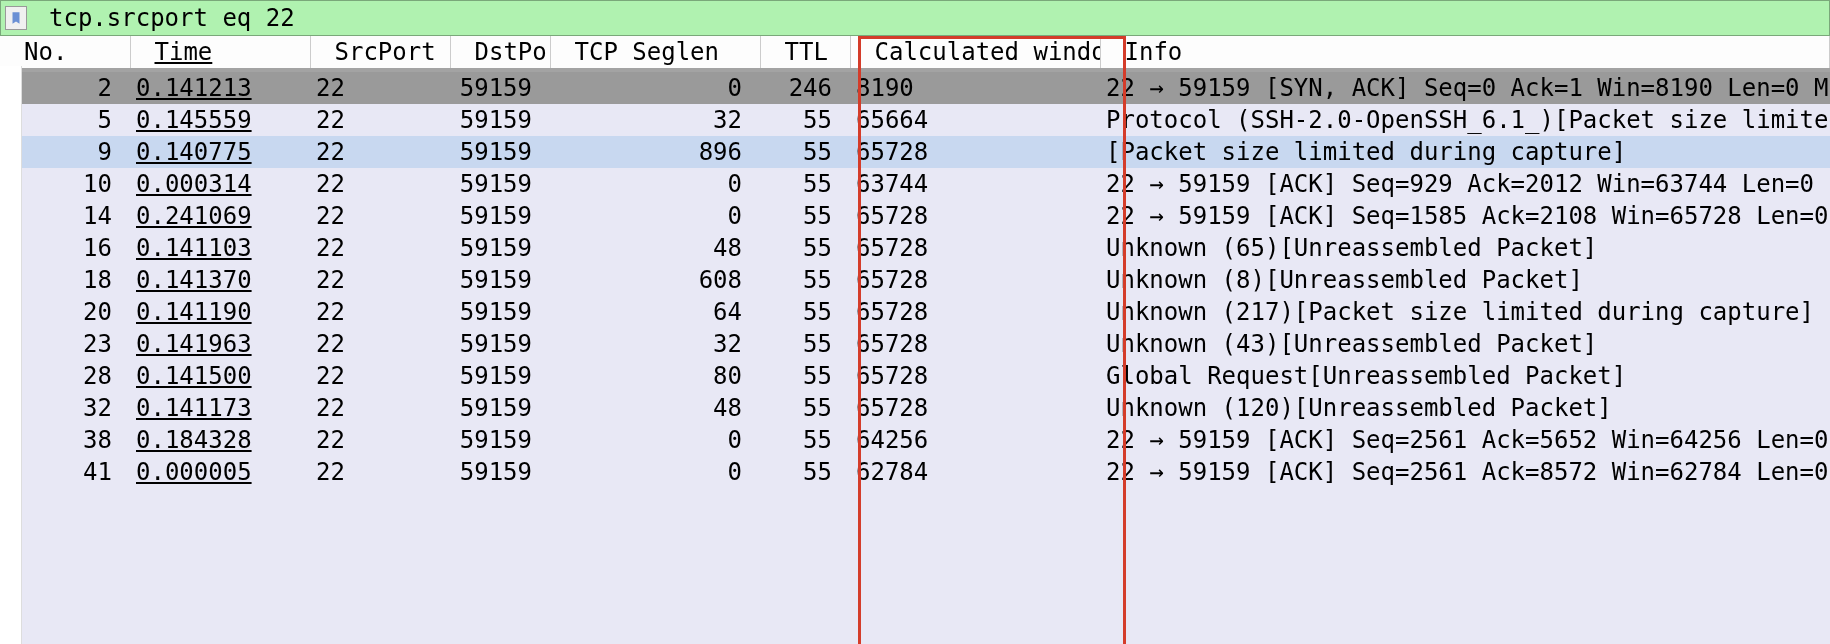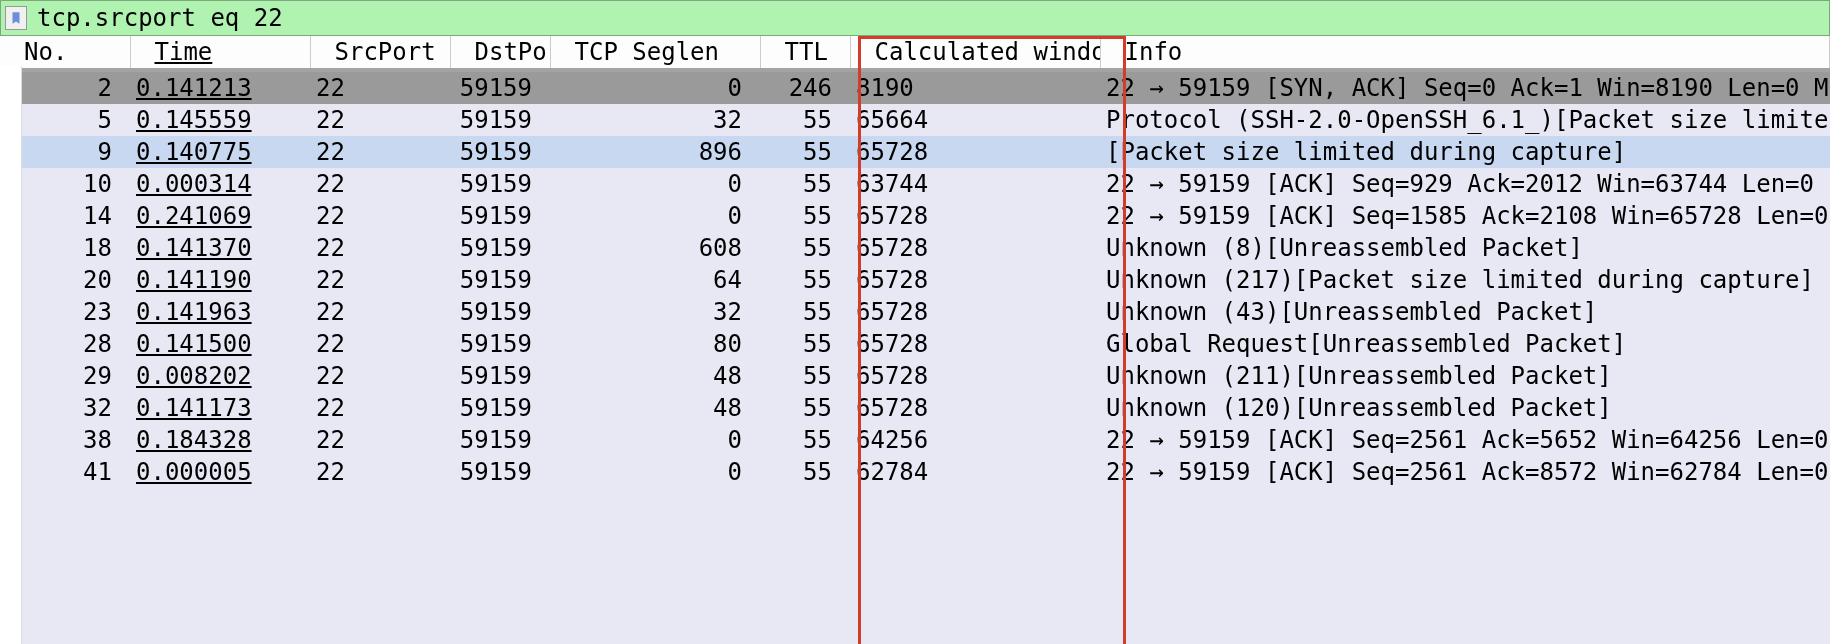--- a/index.html
+++ b/index.html
@@ -5,21 +5,21 @@
   * { box-sizing: border-box; margin: 0; padding: 0; }
   html, body { width: 1830px; height: 644px; overflow: hidden; font-family: "Menlo", "Consolas", "Monaco", monospace; background: #fff; }
   
   .filter-bar {
     display: flex;
     align-items: center;
     background: #b0f2b0;
     border: 1px solid #7aa87a;
     height: 36px;
     padding: 2px 4px;
-    gap: 6px;
+    gap: 18px;
   }
   .bookmark-icon {
     width: 22px; height: 24px;
     background: #f0f0f0;
     border: 1px solid #999;
     display: flex; align-items: center; justify-content: center;
     font-size: 16px; color: #5b7fbf;
   }
   .filter-input {
     flex: 1;
@@ -165,20 +165,30 @@
           <td class="col-no">14</td>
           <td class="col-time">0.241069</td>
           <td class="col-src">22</td>
           <td class="col-dst">59159</td>
           <td class="col-seg">0</td>
           <td class="col-ttl">55</td>
           <td class="col-win">65728</td>
           <td class="col-info">22 → 59159 [ACK] Seq=1585 Ack=2108 Win=65728 Len=0</td>
         </tr>
         <tr class="">
+          <td class="col-no">16</td>
+          <td class="col-time">0.141103</td>
+          <td class="col-src">22</td>
+          <td class="col-dst">59159</td>
+          <td class="col-seg">48</td>
+          <td class="col-ttl">55</td>
+          <td class="col-win">65728</td>
+          <td class="col-info">Unknown (65)[Unreassembled Packet]</td>
+        </tr>
+        <tr class="">
           <td class="col-no">18</td>
           <td class="col-time">0.141370</td>
           <td class="col-src">22</td>
           <td class="col-dst">59159</td>
           <td class="col-seg">608</td>
           <td class="col-ttl">55</td>
           <td class="col-win">65728</td>
           <td class="col-info">Unknown (8)[Unreassembled Packet]</td>
         </tr>
         <tr class="">
@@ -203,30 +213,20 @@
         </tr>
         <tr class="">
           <td class="col-no">28</td>
           <td class="col-time">0.141500</td>
           <td class="col-src">22</td>
           <td class="col-dst">59159</td>
           <td class="col-seg">80</td>
           <td class="col-ttl">55</td>
           <td class="col-win">65728</td>
           <td class="col-info">Global Request[Unreassembled Packet]</td>
-        </tr>
-        <tr class="">
-          <td class="col-no">29</td>
-          <td class="col-time">0.008202</td>
-          <td class="col-src">22</td>
-          <td class="col-dst">59159</td>
-          <td class="col-seg">48</td>
-          <td class="col-ttl">55</td>
-          <td class="col-win">65728</td>
-          <td class="col-info">Unknown (211)[Unreassembled Packet]</td>
         </tr>
         <tr class="">
           <td class="col-no">32</td>
           <td class="col-time">0.141173</td>
           <td class="col-src">22</td>
           <td class="col-dst">59159</td>
           <td class="col-seg">48</td>
           <td class="col-ttl">55</td>
           <td class="col-win">65728</td>
           <td class="col-info">Unknown (120)[Unreassembled Packet]</td>

